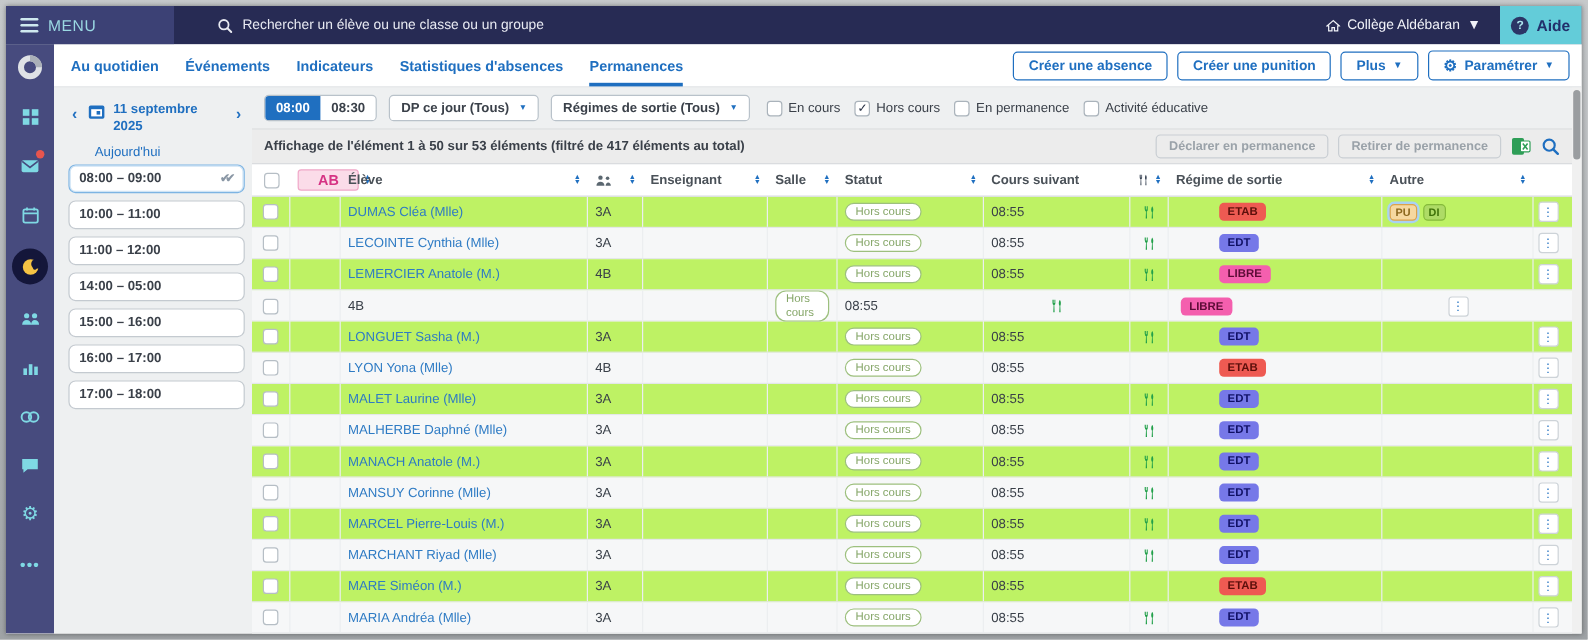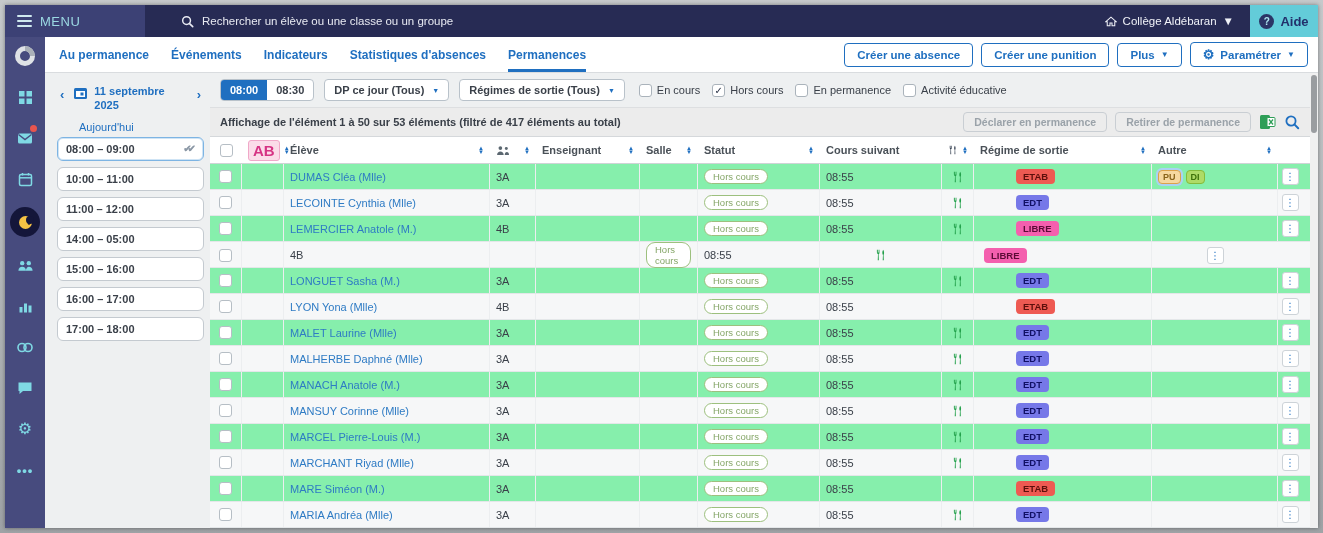--- a/index.html
+++ b/index.html
@@ -62,23 +62,23 @@
   .inforow{height:30px;background:#ececec;border-top:1px solid #dddfe1;border-bottom:1px solid #d5d8db;display:flex;align-items:center;padding:0 10px;flex:none;gap:8px;}
   .info-txt{font-size:11px;font-weight:bold;color:#3a4049;}
   .inforow .spacer{flex:1;}
   .btn-dis{border:1px solid #c9ced3;color:#9aa2a9;background:transparent;font-size:10.5px;padding:3px 10px;border-radius:4px;cursor:default;font-weight:bold;}
   .tool-ic{cursor:pointer;display:flex;align-items:center;}
   
   .tgrid{display:grid;grid-template-columns:32px 42px 206px 46px 104px 58px 122px 122px 32px 178px 126px 24px;align-items:center;}
   .thead{height:27px;background:#fff;border-bottom:1px solid #cfd3d6;flex:none;}
   .hc{display:flex;align-items:center;gap:4px;padding:0 6px;font-size:11px;font-weight:bold;color:#4a5158;height:100%;}
   .sort{display:flex;flex-direction:column;line-height:4px;font-size:6px;color:#1f6fc0;margin-left:auto;cursor:pointer;}
-  .ab-badge{background:#fbdce9;border:1px solid #f0a8c8;color:#d63384;font-size:15px;font-weight:bold;border-radius:3px;padding:1px 4px;}
+  .ab-badge{background:#fbdce9;border:1px solid #f0a8c8;color:#d63384;font-size:12px;font-weight:bold;border-radius:3px;padding:1px 16px;}
   .rows{flex:1;overflow:hidden;background:#fff;}
-  .trow{height:26px;border-bottom:1px solid #e4e7e9;background:#86efac;}
+  .trow{height:26px;border-bottom:1px solid #e4e7e9;background:#bef264;}
   .trow:nth-child(even){background:#f6f7f8;}
   .tc{height:100%;display:flex;align-items:center;padding:0 6px;font-size:11px;color:#3a4049;border-right:1px solid #eceef0;}
   .tc:last-child{border-right:none;}
   .cb{width:13px;height:13px;border:1px solid #b6bec5;border-radius:3px;background:#fff;cursor:pointer;margin:0 auto;}
   .name{color:#2e7bc4;cursor:pointer;}
   .pill{border:1px solid #9dc07e;color:#85a668;background:#fff;font-size:9.5px;border-radius:9px;padding:1px 8px;}
   .badge{font-size:9.5px;font-weight:bold;border-radius:4px;padding:2px 7px;margin-left:36px;}
   .chip{font-size:9px;font-weight:bold;border-radius:4px;padding:1px 4px;border:1px solid;}
   .chip.ring{box-shadow:0 0 0 2px #a9d2f3;}
   .dots-btn{width:17px;height:17px;border:1px solid #cdd3d8;border-radius:3px;color:#1f6fc0;font-size:10px;display:flex;align-items:center;justify-content:center;cursor:pointer;background:#fff;margin:0 auto;}
@@ -192,21 +192,21 @@
       </div>
       <div class="sic">
         <span style="color:#7fd9e4;font-size:13px;font-weight:bold;letter-spacing:1px;">•••</span>
       </div>
     </div>
 
     <div class="content-col">
 
       <div class="tabbar">
         <div class="tabs" id="tabs">
-              <div class="tab">Au permanence</div>
+              <div class="tab">Au quotidien</div>
               <div class="tab">Événements</div>
               <div class="tab">Indicateurs</div>
               <div class="tab">Statistiques d'absences</div>
               <div class="tab active">Permanences</div>
             </div>
         <div class="tab-actions">
           <button class="btn">
                 <span>Créer une absence</span>
               </button>
           <button class="btn">

